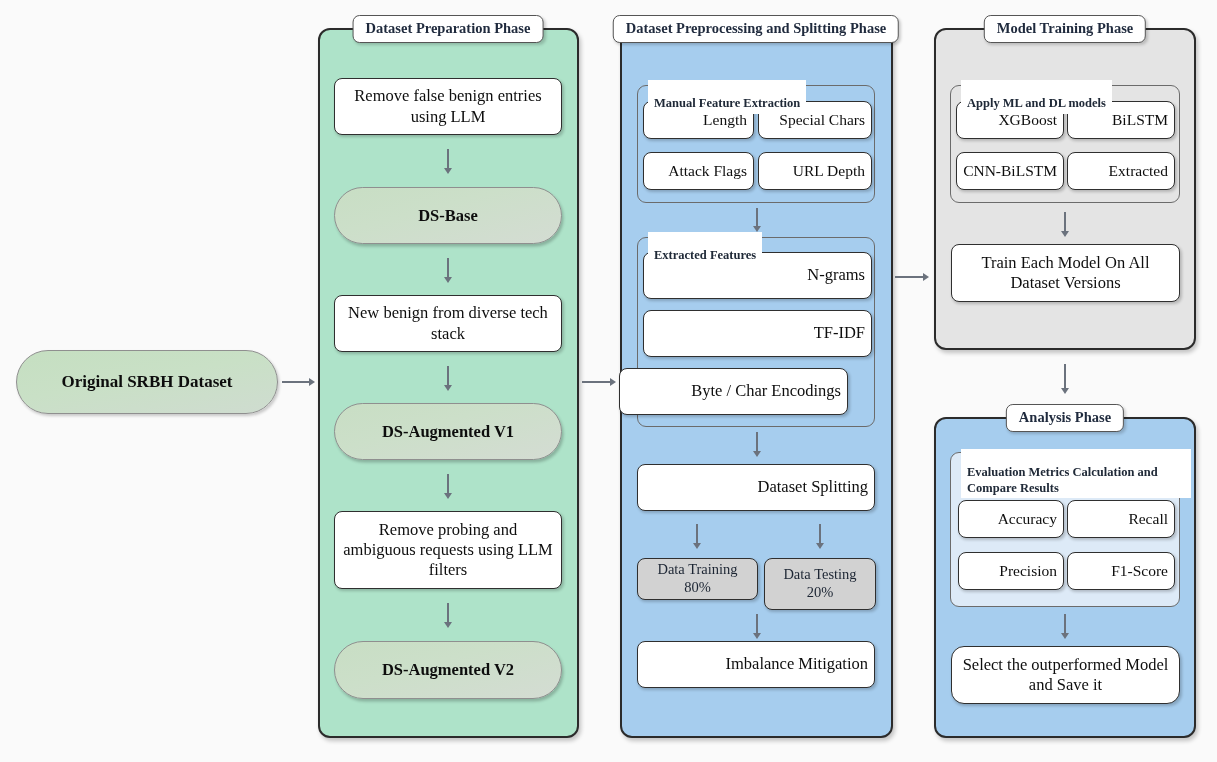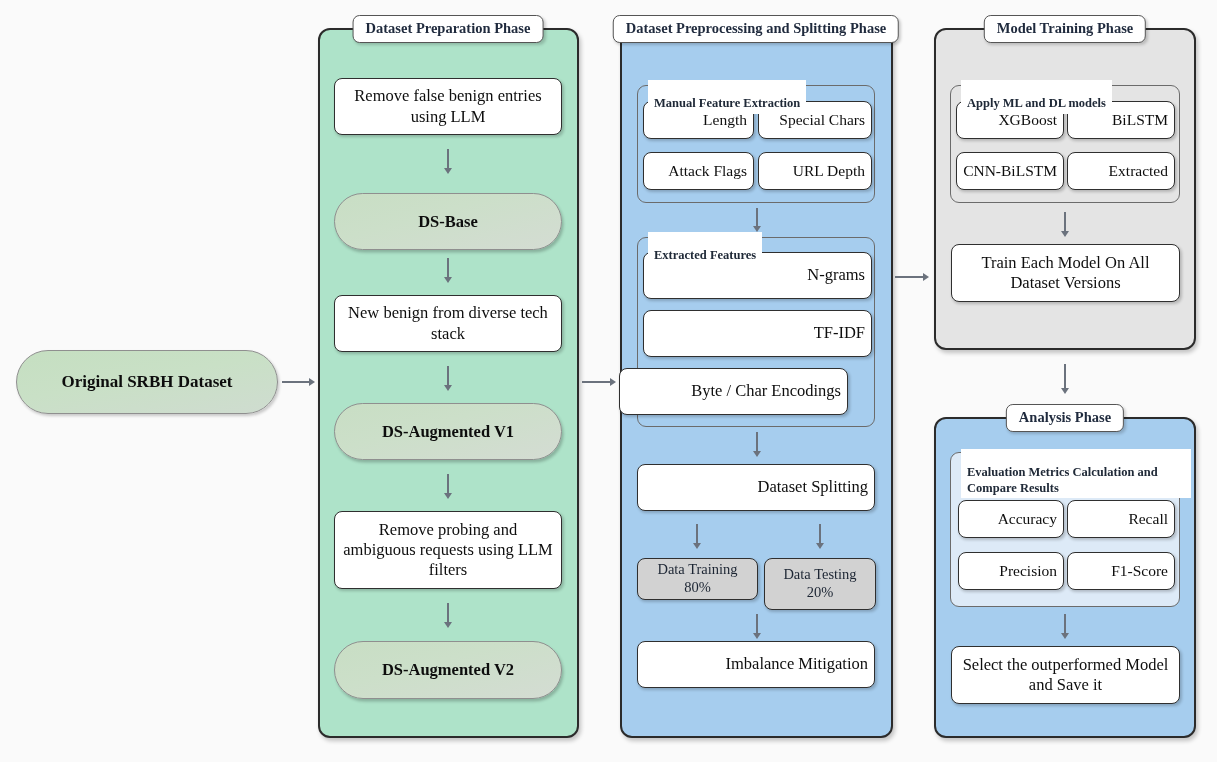--- a/index.html
+++ b/index.html
@@ -185,21 +185,21 @@
 
   <div class="abs node" style="left:334px; top:78px; width:228px; height:57px;">
     <span>Remove false benign entries using LLM</span>
   </div>
 
   <div class="arrow-v abs" style="left:448px; top:149px; width:12px; height:25px;">
     <div class="shaft" style="height:19px;"></div>
     <div class="head"></div>
   </div>
 
-  <div class="abs ds-node" style="left:334px; top:193px; width:228px; height:57px;">
+  <div class="abs ds-node" style="left:334px; top:187px; width:228px; height:57px;">
     <span>DS-Base</span>
   </div>
 
   <div class="arrow-v abs" style="left:448px; top:258px; width:12px; height:25px;">
     <div class="shaft" style="height:19px;"></div>
     <div class="head"></div>
   </div>
 
   <div class="abs node" style="left:334px; top:295px; width:228px; height:57px;">
     <span>New benign from diverse tech stack</span>
@@ -380,17 +380,17 @@
   </div>
   <div class="abs node small" style="left:1067px; top:552px; width:108px; height:38px;">
     <span>F1-Score</span>
   </div>
 
   <div class="arrow-v abs" style="left:1065px; top:614px; width:12px; height:25px;">
     <div class="shaft" style="height:19px;"></div>
     <div class="head"></div>
   </div>
 
-  <div class="abs node" style="left:951px; top:646px; width:229px; height:58px;">
+  <div class="abs node" style="left:951px; top:646px; width:229px; height:58px;border-radius:13px;">
     <span>Select the outperformed Model and Save it</span>
   </div>
 
 </div>
 
 </body></html>

